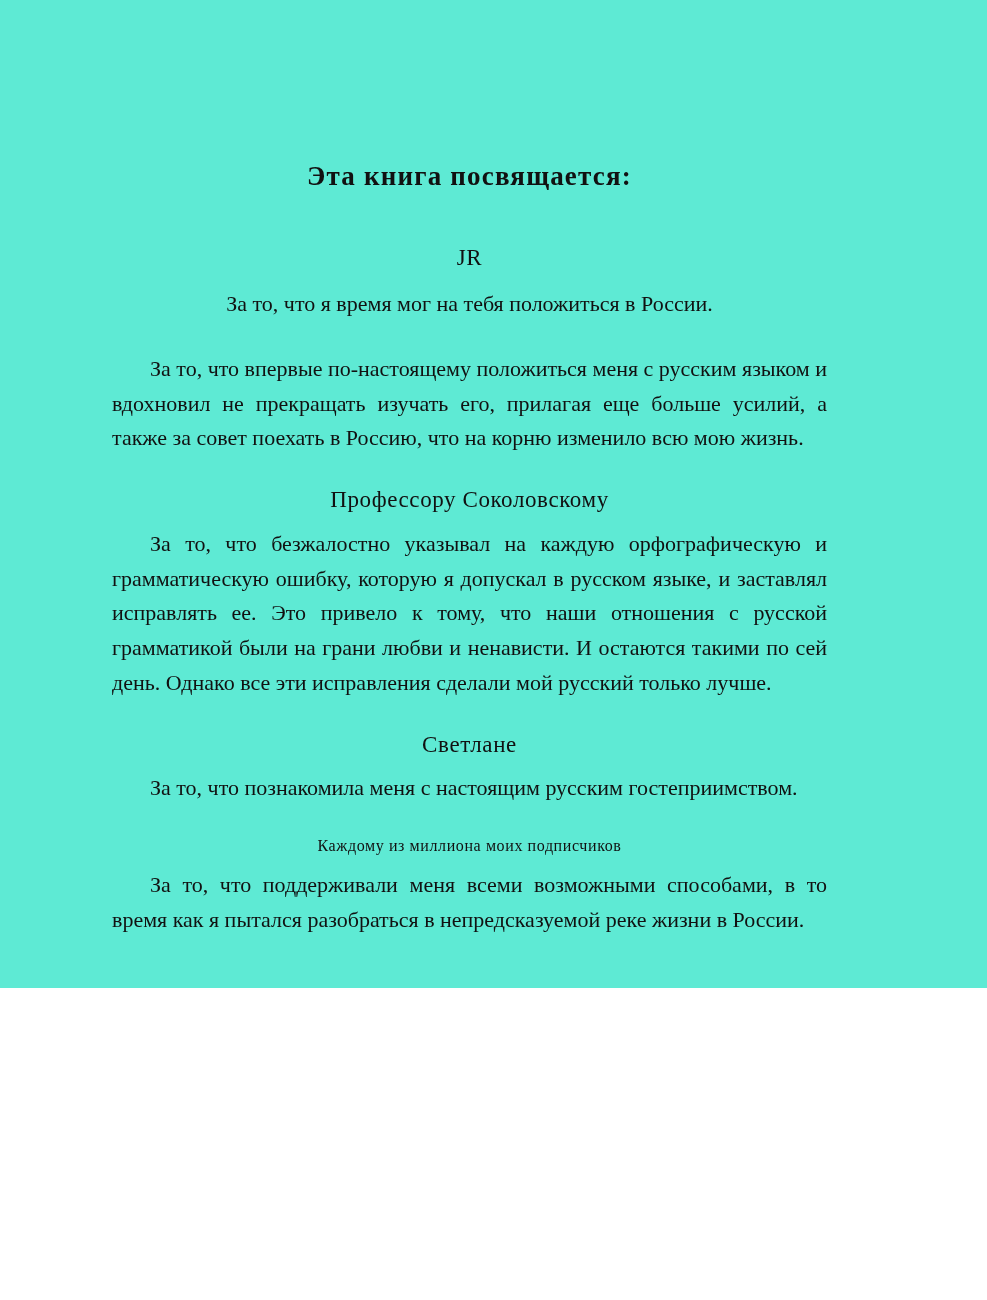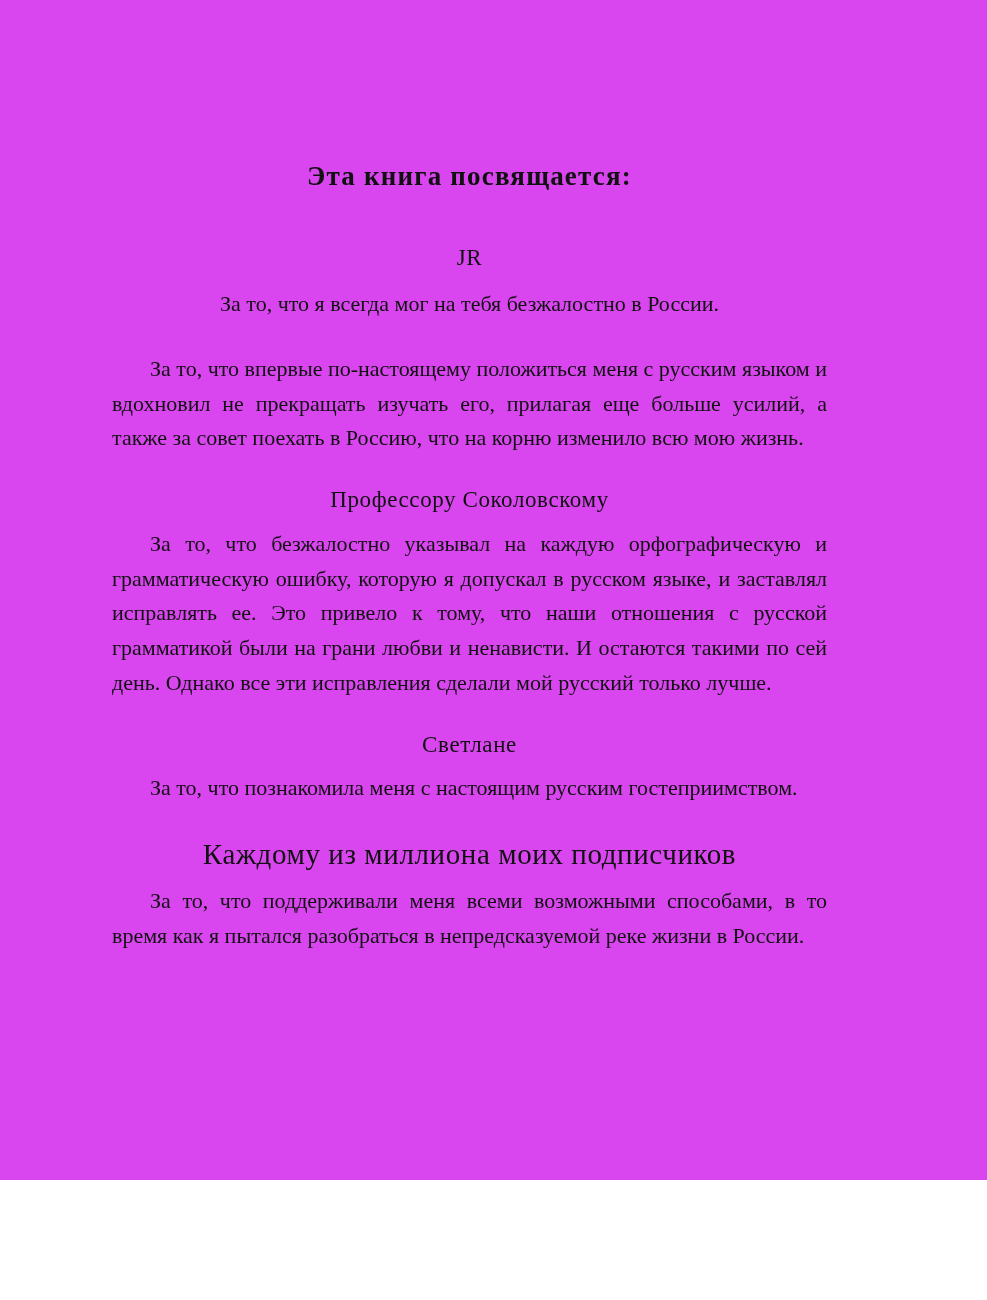--- a/index.html
+++ b/index.html
@@ -10,22 +10,22 @@
   body {
     width: 987px;
     height: 1300px;
     overflow: hidden;
     font-family: "Liberation Serif", "DejaVu Serif", serif;
     color: #111111;
   }
   .page {
     position: relative;
     width: 987px;
-    height: 1180px;
-    background: #d946ef;
+    height: 988px;
+    background: #5eead4;
     box-sizing: border-box;
   }
   .content {
     position: absolute;
     left: 112px;
     top: 160px;
     width: 715px;
   }
   .dedication-title {
     font-size: 27px;
@@ -40,21 +40,21 @@
   }
   .entry-heading {
     font-size: 23px;
     font-weight: normal;
     text-align: center;
     letter-spacing: 0.6px;
     margin: 0 0 12px 0;
     line-height: 1.25;
   }
   .entry-heading.small {
-    font-size: 29px;
+    font-size: 16px;
   }
   .entry-body {
     font-size: 22px;
     line-height: 1.58;
     text-align: justify;
     text-indent: 38px;
     margin: 0;
     hyphens: auto;
     -webkit-hyphens: auto;
   }
@@ -71,21 +71,21 @@
 </head>
 <body>
 
 <div class="page">
   <div class="content">
 
     <h1 class="dedication-title">Эта книга посвящается:</h1>
 
     <div class="entry e-jr">
       <div class="entry-heading">JR</div>
-      <p class="entry-body centered-short">За то, что я всегда мог на тебя безжалостно в России.</p>
+      <p class="entry-body centered-short">За то, что я время мог на тебя положиться в России.</p>
     </div>
 
     <div class="entry e-kluch">
       <p class="entry-body">За то, что впервые по-настоящему положиться меня с русским языком и вдохновил не прекращать изучать его, прилагая еще больше усилий, а также за совет поехать в Россию, что на корню изменило всю мою жизнь.</p>
     </div>
 
     <div class="entry e-sokol">
       <div class="entry-heading">Профессору Соколовскому</div>
       <p class="entry-body">За то, что безжалостно указывал на каждую орфографическую и грамматическую ошибку, которую я допускал в русском языке, и заставлял исправлять ее. Это привело к тому, что наши отношения с русской грамматикой были на грани любви и ненависти. И остаются такими по сей день. Однако все эти исправления сделали мой русский только лучше.</p>
     </div>

